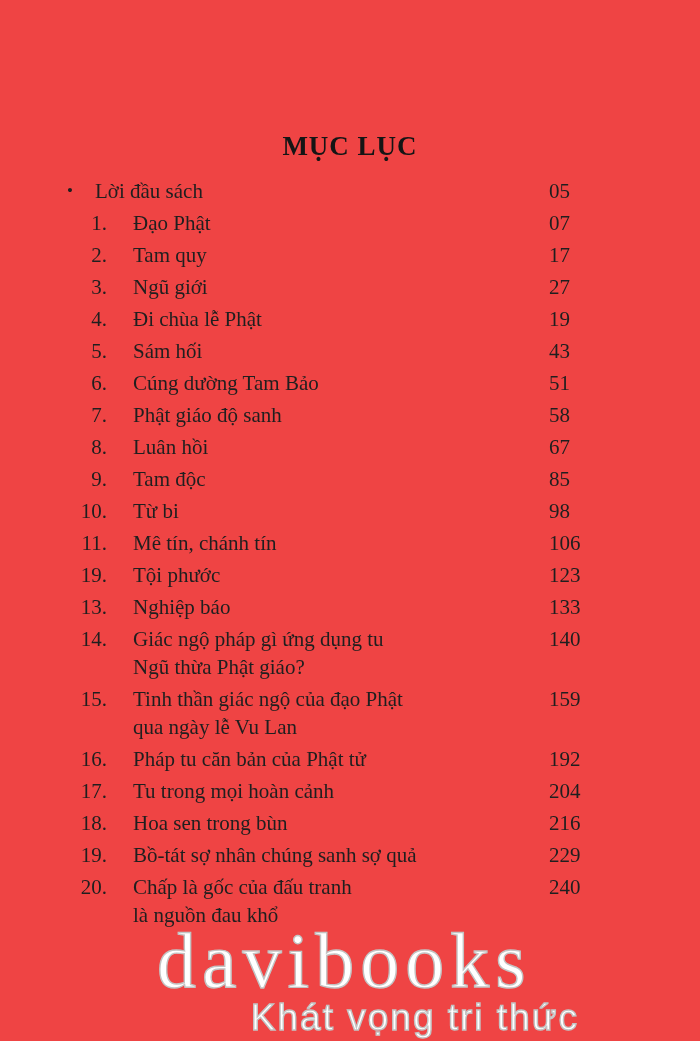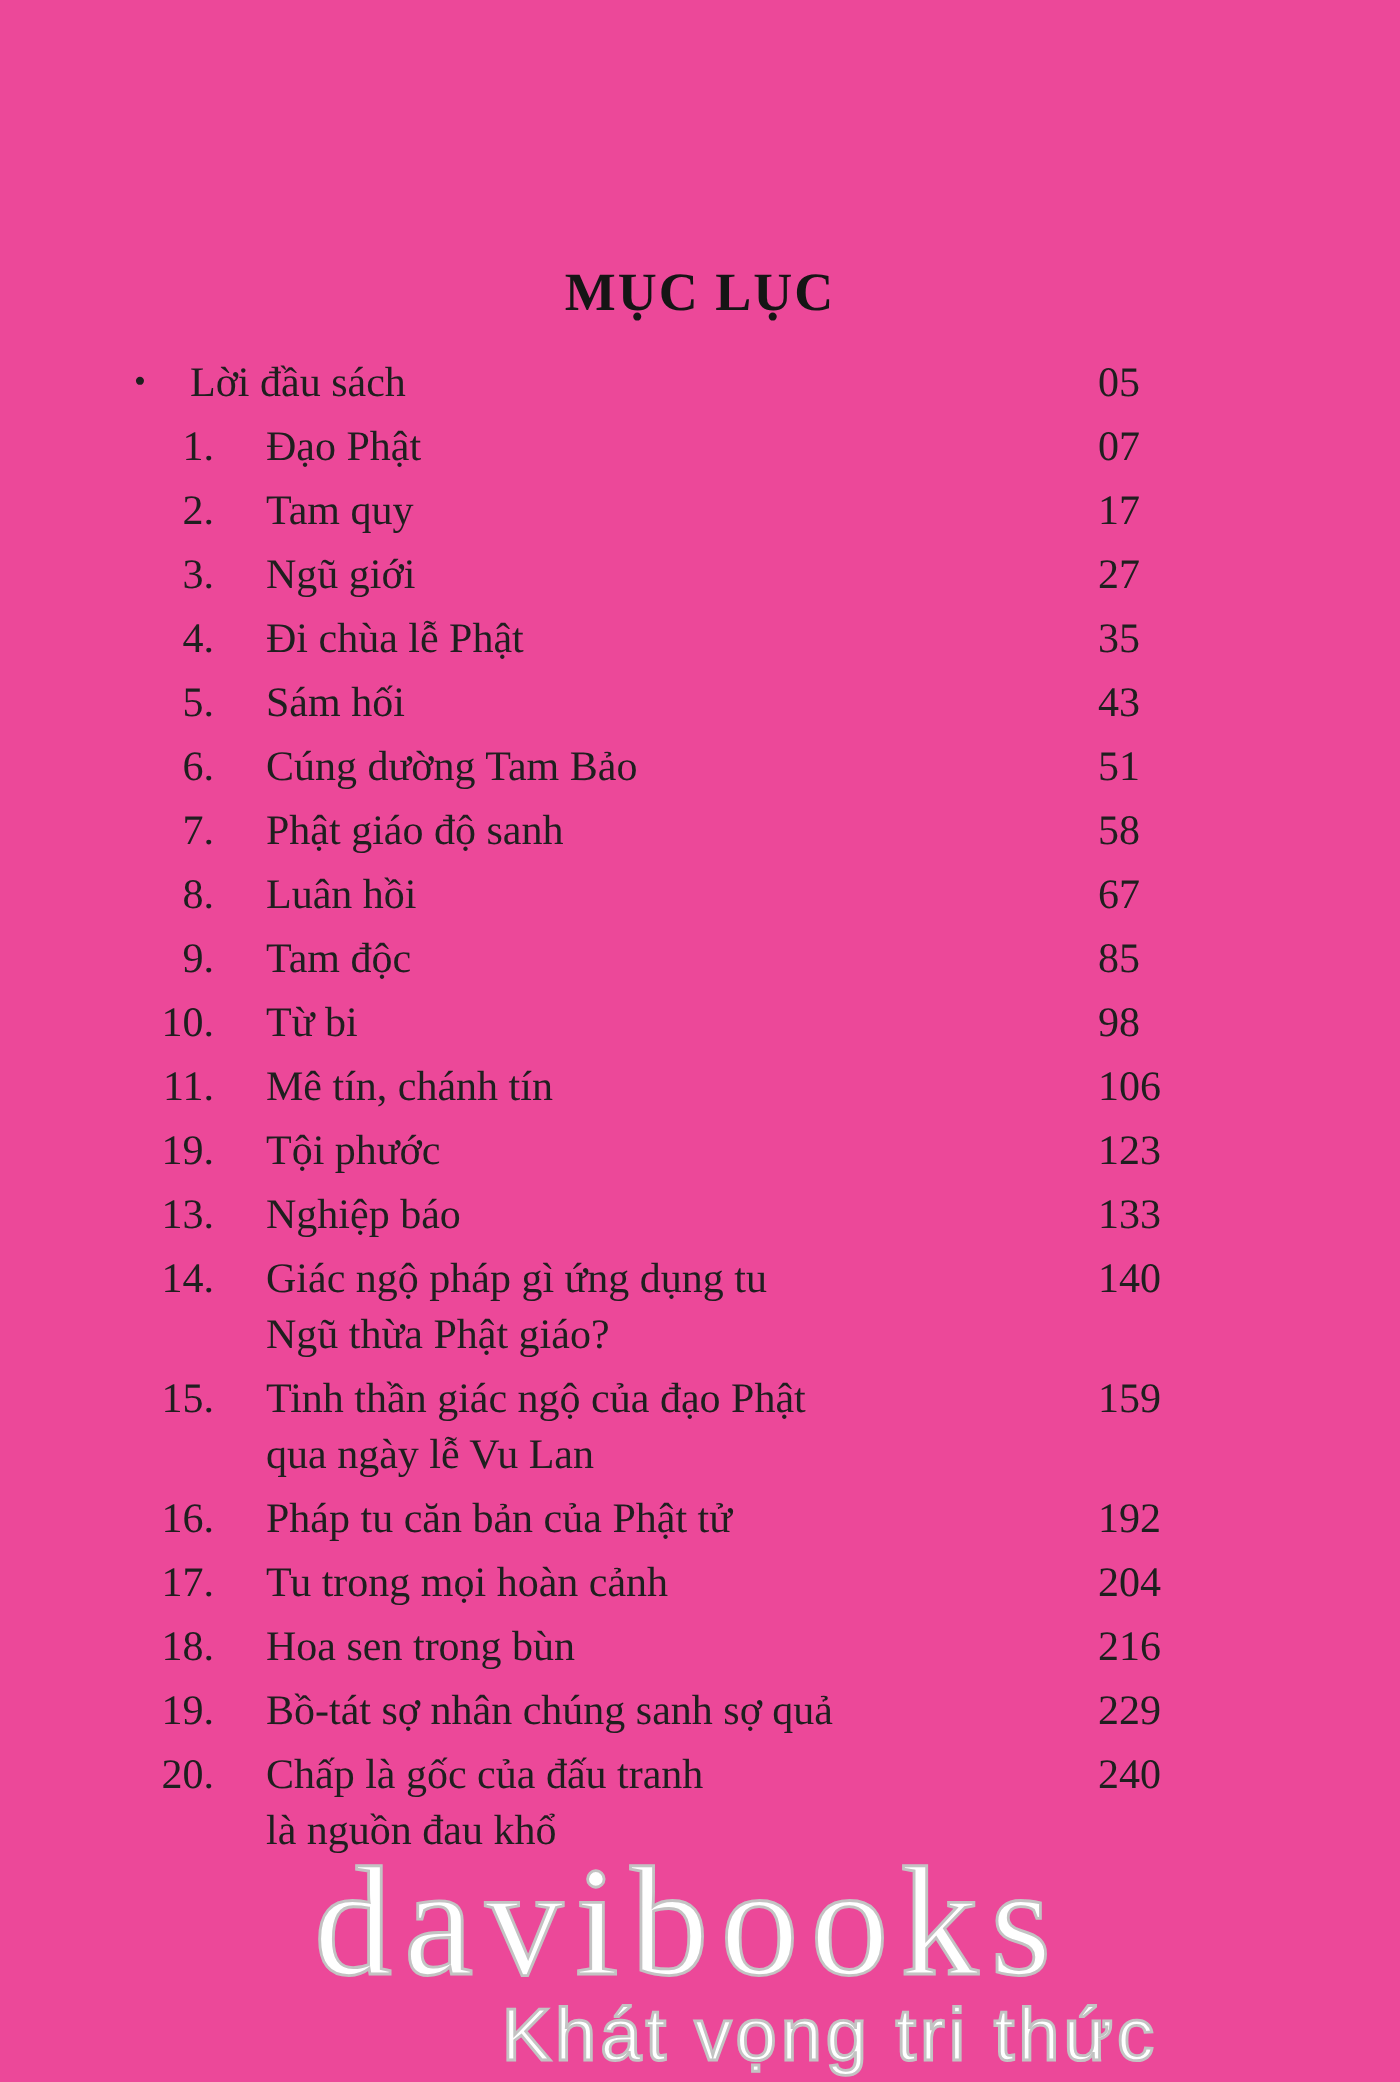--- a/index.html
+++ b/index.html
@@ -1,20 +1,20 @@
 <!DOCTYPE html>
 <html><head>
 <meta charset="utf-8">
 <style>
   html, body { margin: 0; padding: 0; background: #ffffff; }
   .page {
     position: relative;
     width: 700px;
     height: 1041px;
-    background: #ec4899;
+    background: #ef4444;
     overflow: hidden;
     font-family: "Liberation Serif", serif;
     color: #1f1f1f;
   }
   .toc-title {
     position: absolute;
     top: 131px;
     left: 0;
     width: 100%;
     margin: 0;
@@ -136,21 +136,21 @@
           <span class="l1">Ngũ giới</span>
         </span>
       <span class="page-num">27</span>
     </div>
 
     <div class="row">
       <span class="num">4.</span>
       <span class="etitle">
           <span class="l1">Đi chùa lễ Phật</span>
         </span>
-      <span class="page-num">35</span>
+      <span class="page-num">19</span>
     </div>
 
     <div class="row">
       <span class="num">5.</span>
       <span class="etitle">
           <span class="l1">Sám hối</span>
         </span>
       <span class="page-num">43</span>
     </div>
 

